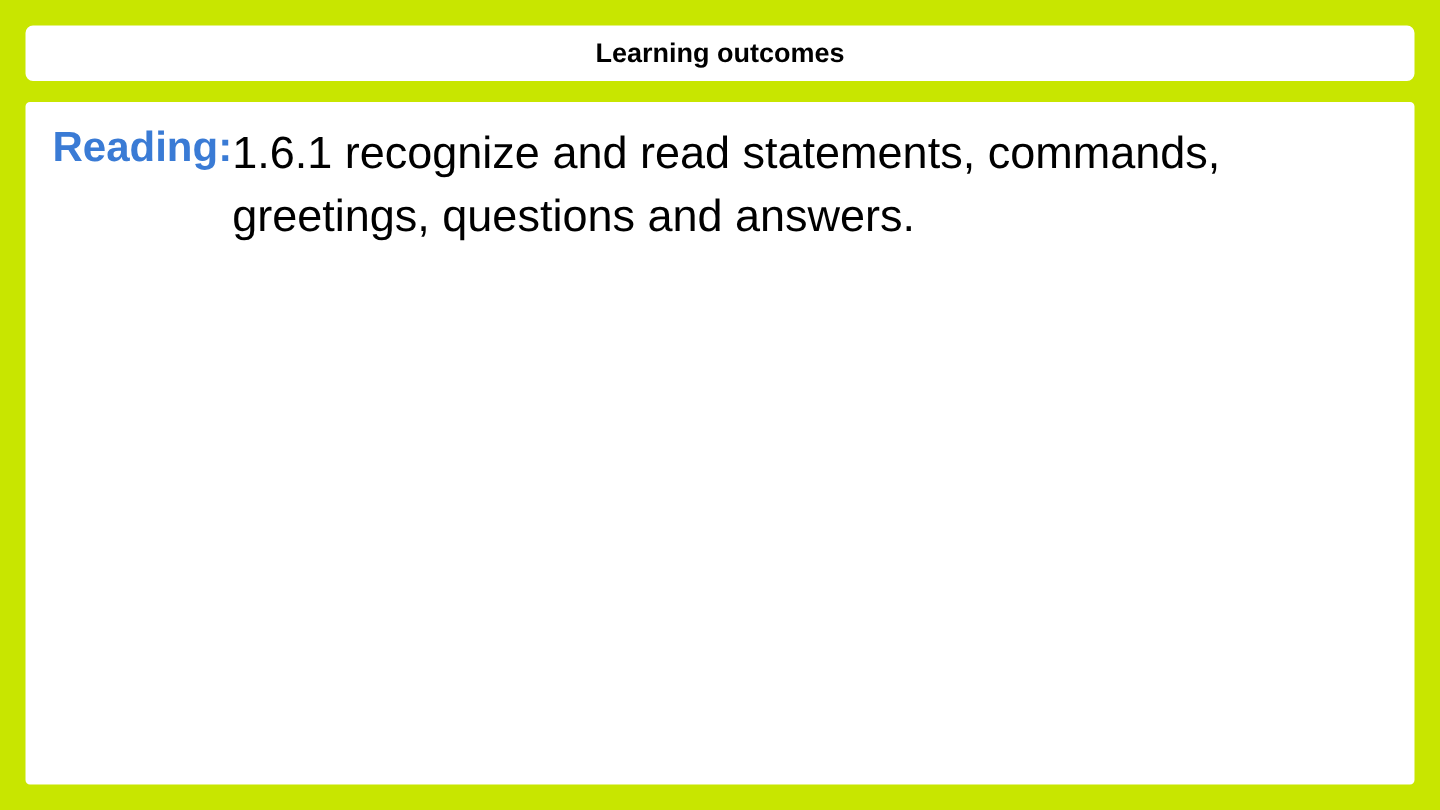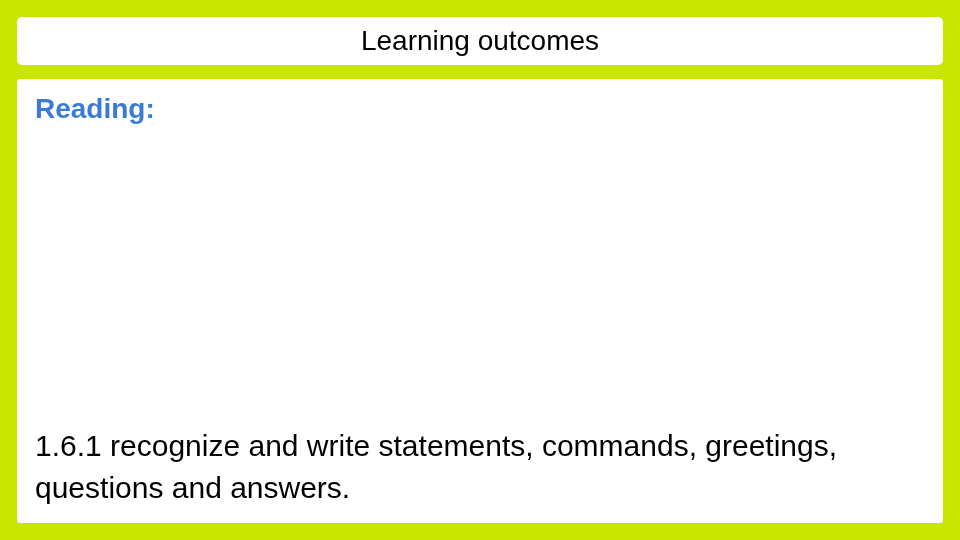--- a/index.html
+++ b/index.html
@@ -30,34 +30,34 @@
       flex-direction: column;
       gap: 8px;
     }
 
     .title-bar {
       background-color: #ffffff;
       border: 3px solid #c8e600;
       border-radius: 8px;
       text-align: center;
       padding: 8px 16px;
-      font-size: 28px;
-      font-weight: normal;
+      font-size: 18px;
+      font-weight: bold;
       color: #000000;
     }
 
     .content-box {
       background-color: #ffffff;
       border: 3px solid #c8e600;
       border-radius: 6px;
       padding: 14px 18px;
       flex: 1;
       display: flex;
-      flex-direction: column;
-      justify-content: space-between;
+      flex-direction: row;
+      justify-content: center;
     }
 
     .content-box .category-label {
       font-size: 28px;
       font-weight: bold;
       color: #3a7bd5;
       margin-bottom: 6px;
     }
 
     .content-box .content-text {
@@ -70,17 +70,17 @@
 <body>
 
 <div class="outer-container">
 
   <div class="title-bar">
     <span>Learning outcomes</span>
   </div>
 
   <div class="content-box">
     <div class="category-label">Reading:</div>
-    <div class="content-text">1.6.1    recognize    and    write    statements, commands, greetings, questions and answers.</div>
+    <div class="content-text">1.6.1    recognize    and    read    statements, commands, greetings, questions and answers.</div>
   </div>
 
 
 </div>
 
 </body></html>

